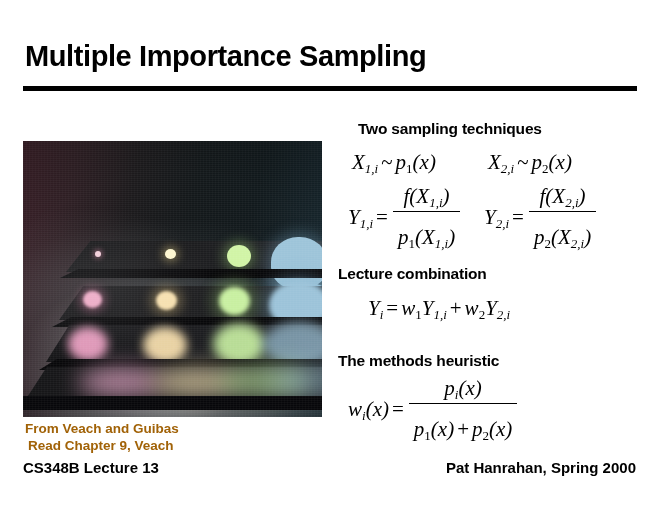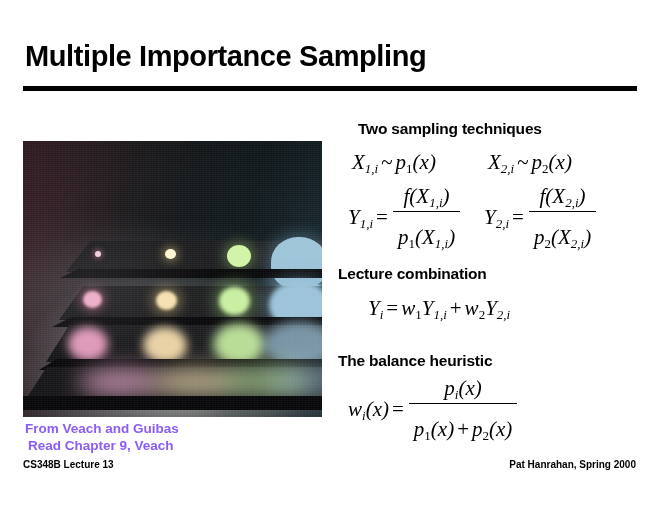--- a/index.html
+++ b/index.html
@@ -24,26 +24,26 @@
     position:absolute;font-size:15.5px;font-weight:bold;color:#000;
     white-space:nowrap;letter-spacing:-0.2px;
   }
   #head-combine{left:23px;top:113px;}
   #head-two{left:338px;top:120px;margin-left:20px;}
   #head-weighted{left:338px;top:265px;}
   #head-balance{left:338px;top:352px;}
 
   
   .caption{
-    position:absolute;font-size:13.5px;font-weight:bold;color:#8b5cf6;white-space:nowrap;
+    position:absolute;font-size:13.5px;font-weight:bold;color:#a16207;white-space:nowrap;
   }
   #cap-from{left:25px;top:421px;}
   #cap-read{left:28px;top:438px;}
   .footer{
-    position:absolute;font-size:10px;font-weight:bold;color:#000;white-space:nowrap;
+    position:absolute;font-size:15px;font-weight:bold;color:#000;white-space:nowrap;
   }
   #footer-left{left:23px;top:459px;}
   #footer-right{right:24px;top:459px;}
 
   
   .math{
     position:absolute;
     font-family:"Liberation Serif",serif;
     color:#000;font-size:21px;white-space:nowrap;
   }
@@ -268,21 +268,21 @@
       <span class="den"><span class="var">p</span><span class="subn">2</span><span class="var">(X</span><span class="sub">2,i</span><span class="var">)</span></span>
     </span>
   </div>
 
   <div class="heading" id="head-weighted">Lecture combination</div>
 
   <div class="math" id="eq-comb">
     <span class="var">Y</span><span class="sub">i</span><span class="op">=</span><span class="var">w</span><span class="subn">1</span><span class="var">Y</span><span class="sub">1,i</span><span class="op">+</span><span class="var">w</span><span class="subn">2</span><span class="var">Y</span><span class="sub">2,i</span>
   </div>
 
-  <div class="heading" id="head-balance">The balance heuristic</div>
+  <div class="heading" id="head-balance">The methods heuristic</div>
 
   <div class="math" id="eq-balance">
     <span class="var">w</span><span class="sub">i</span><span class="var">(x)</span><span class="op">=</span><span class="frac">
       <span class="num"><span class="var">p</span><span class="sub">i</span><span class="var">(x)</span></span>
       <span class="den"><span class="var">p</span><span class="subn">1</span><span class="var">(x)</span><span class="op">+</span><span class="var">p</span><span class="subn">2</span><span class="var">(x)</span></span>
     </span>
   </div>
 
   <div class="footer" id="footer-left">CS348B Lecture 13</div>
   <div class="footer" id="footer-right">Pat Hanrahan, Spring 2000</div>

